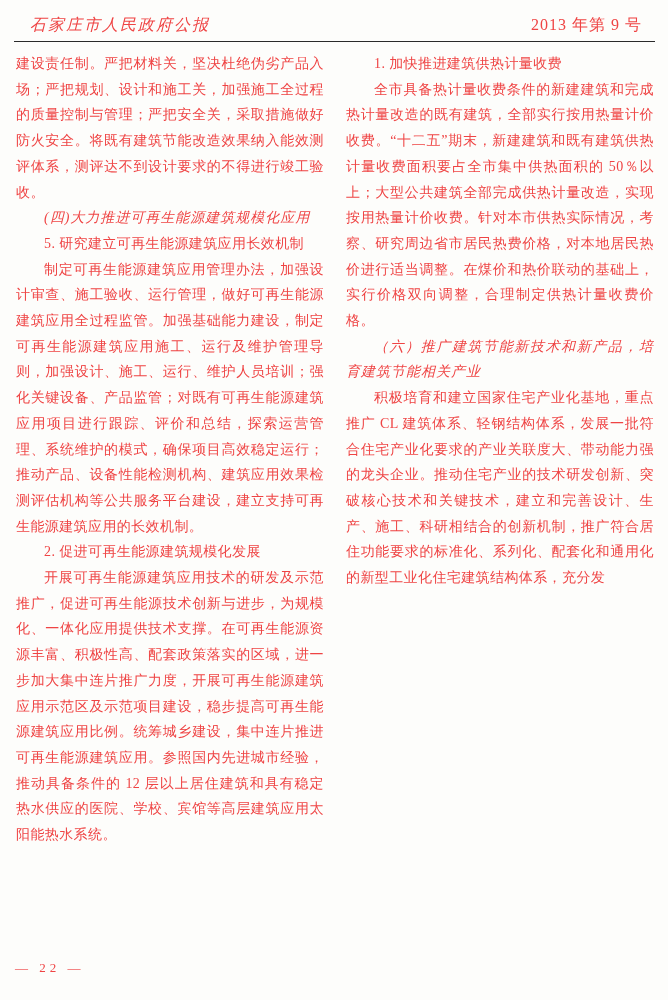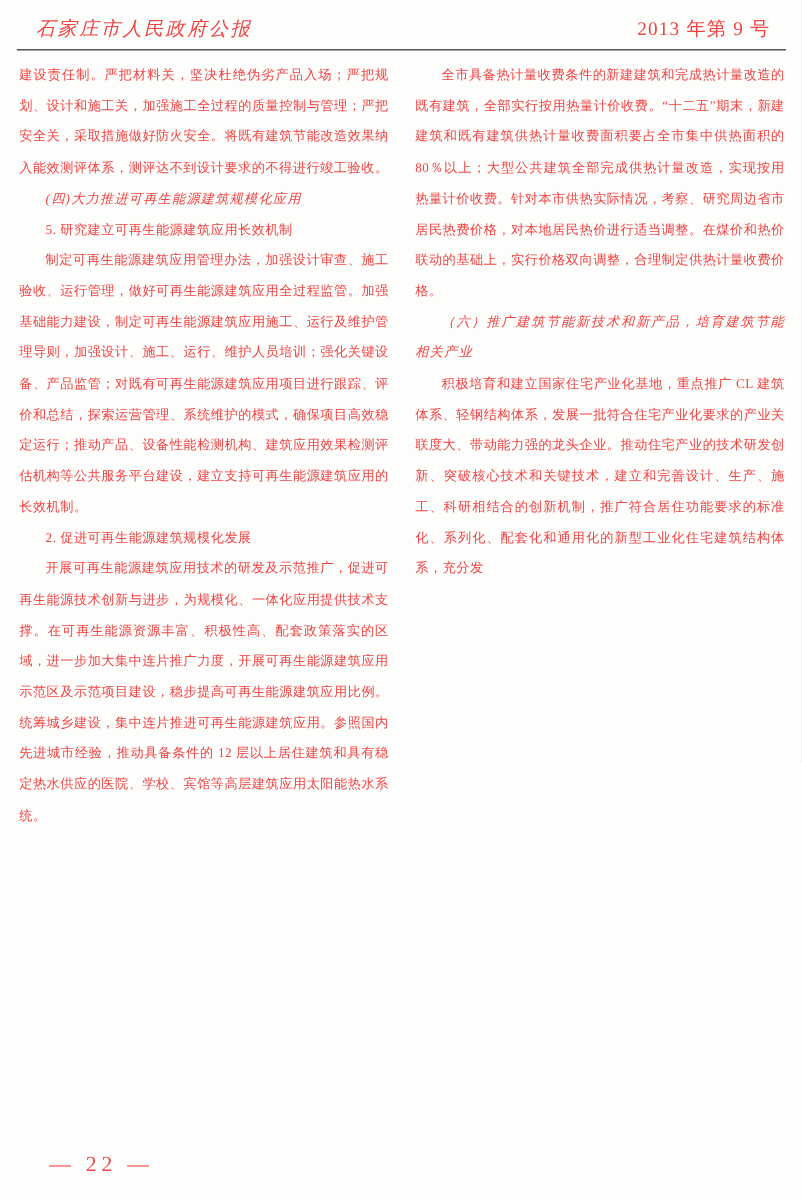--- a/index.html
+++ b/index.html
@@ -49,21 +49,21 @@
     left: 16px;
     right: 14px;
     height: 910px;
     display: flex;
     gap: 22px;
     overflow: hidden;
   }
   .column {
     width: 308px;
     flex: 0 0 308px;
-    font-size: 11px;
+    font-size: 14px;
     line-height: 25.7px;
     text-align: justify;
     letter-spacing: 0.4px;
     overflow: hidden;
   }
   .column p {
     margin: 0;
     padding: 0;
   }
   .column p.ind {
@@ -72,23 +72,23 @@
   .column p.cont {
     text-indent: 0;
   }
   .column p.kai {
     text-indent: 2em;
     font-style: italic;
     letter-spacing: 1px;
   }
   .footer {
     position: absolute;
-    left: 41px;
+    left: 15px;
     top: 960px;
-    font-size: 18px;
+    font-size: 13px;
     letter-spacing: 4px;
   }
 </style>
 </head>
 <body>
 
 <div class="page">
 
   <div class="header">
     <span class="gazette-title">石家庄市人民政府公报</span>
@@ -103,21 +103,22 @@
       <p class="cont">建设责任制。严把材料关，坚决杜绝伪劣产品入场；严把规划、设计和施工关，加强施工全过程的质量控制与管理；严把安全关，采取措施做好防火安全。将既有建筑节能改造效果纳入能效测评体系，测评达不到设计要求的不得进行竣工验收。</p>
       <p class="kai">(四)大力推进可再生能源建筑规模化应用</p>
       <p class="ind">5. 研究建立可再生能源建筑应用长效机制</p>
       <p class="ind">制定可再生能源建筑应用管理办法，加强设计审查、施工验收、运行管理，做好可再生能源建筑应用全过程监管。加强基础能力建设，制定可再生能源建筑应用施工、运行及维护管理导则，加强设计、施工、运行、维护人员培训；强化关键设备、产品监管；对既有可再生能源建筑应用项目进行跟踪、评价和总结，探索运营管理、系统维护的模式，确保项目高效稳定运行；推动产品、设备性能检测机构、建筑应用效果检测评估机构等公共服务平台建设，建立支持可再生能源建筑应用的长效机制。</p>
       <p class="ind">2. 促进可再生能源建筑规模化发展</p>
       <p class="ind">开展可再生能源建筑应用技术的研发及示范推广，促进可再生能源技术创新与进步，为规模化、一体化应用提供技术支撑。在可再生能源资源丰富、积极性高、配套政策落实的区域，进一步加大集中连片推广力度，开展可再生能源建筑应用示范区及示范项目建设，稳步提高可再生能源建筑应用比例。统筹城乡建设，集中连片推进可再生能源建筑应用。参照国内先进城市经验，推动具备条件的 12 层以上居住建筑和具有稳定热水供应的医院、学校、宾馆等高层建筑应用太阳能热水系统。</p>
 
     </div>
 
     <div class="column">
-      <p class="ind">全市具备热计量收费条件的新建建筑和完成热计量改造的既有建筑，全部实行按用热量计价收费。“十二五”期末，新建建筑和既有建筑供热计量收费面积要占全市集中供热面积的 80％以上；大型公共建筑全部完成供热计量改造，实现按用热量计价收费。针对本市供热实际情况，考察、研究周边省市居民热费价格，对本地居民热价进行适当调整。在煤价和热价联动的基础上，实行价格双向调整，合理制定供热计量收费价格。</p>
+      <p class="ind">1. 加快推进建筑供热计量收费</p>
+      <p class="ind">全市具备热计量收费条件的新建建筑和完成热计量改造的既有建筑，全部实行按用热量计价收费。“十二五”期末，新建建筑和既有建筑供热计量收费面积要占全市集中供热面积的 50％以上；大型公共建筑全部完成供热计量改造，实现按用热量计价收费。针对本市供热实际情况，考察、研究周边省市居民热费价格，对本地居民热价进行适当调整。在煤价和热价联动的基础上，实行价格双向调整，合理制定供热计量收费价格。</p>
       <p class="kai">（六）推广建筑节能新技术和新产品，培育建筑节能相关产业</p>
       <p class="ind">积极培育和建立国家住宅产业化基地，重点推广 CL 建筑体系、轻钢结构体系，发展一批符合住宅产业化要求的产业关联度大、带动能力强的龙头企业。推动住宅产业的技术研发创新、突破核心技术和关键技术，建立和完善设计、生产、施工、科研相结合的创新机制，推广符合居住功能要求的标准化、系列化、配套化和通用化的新型工业化住宅建筑结构体系，充分发</p>
     </div>
 
   </div>
 
   <div class="footer">— 22 —</div>
 
 </div>
 

